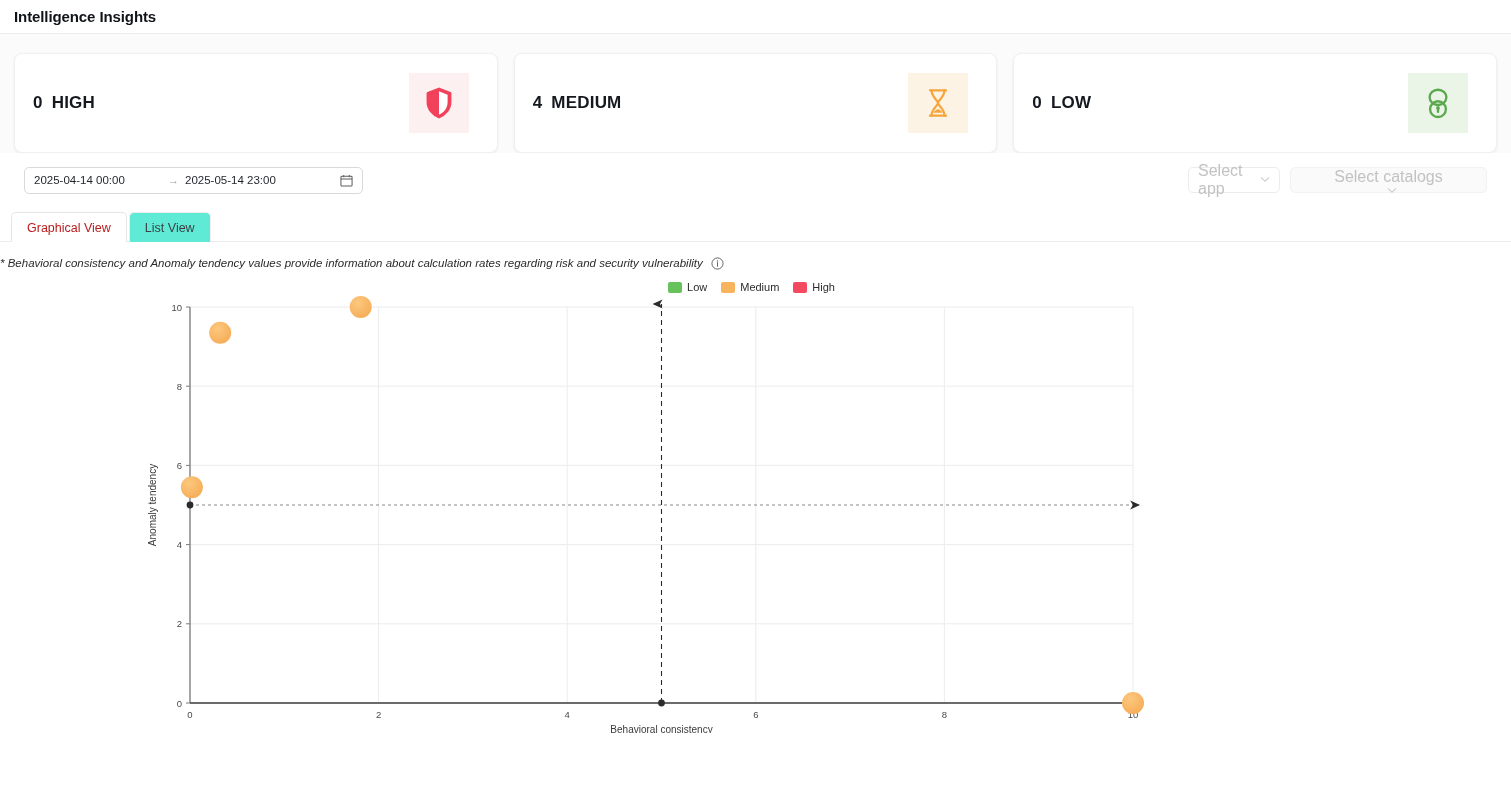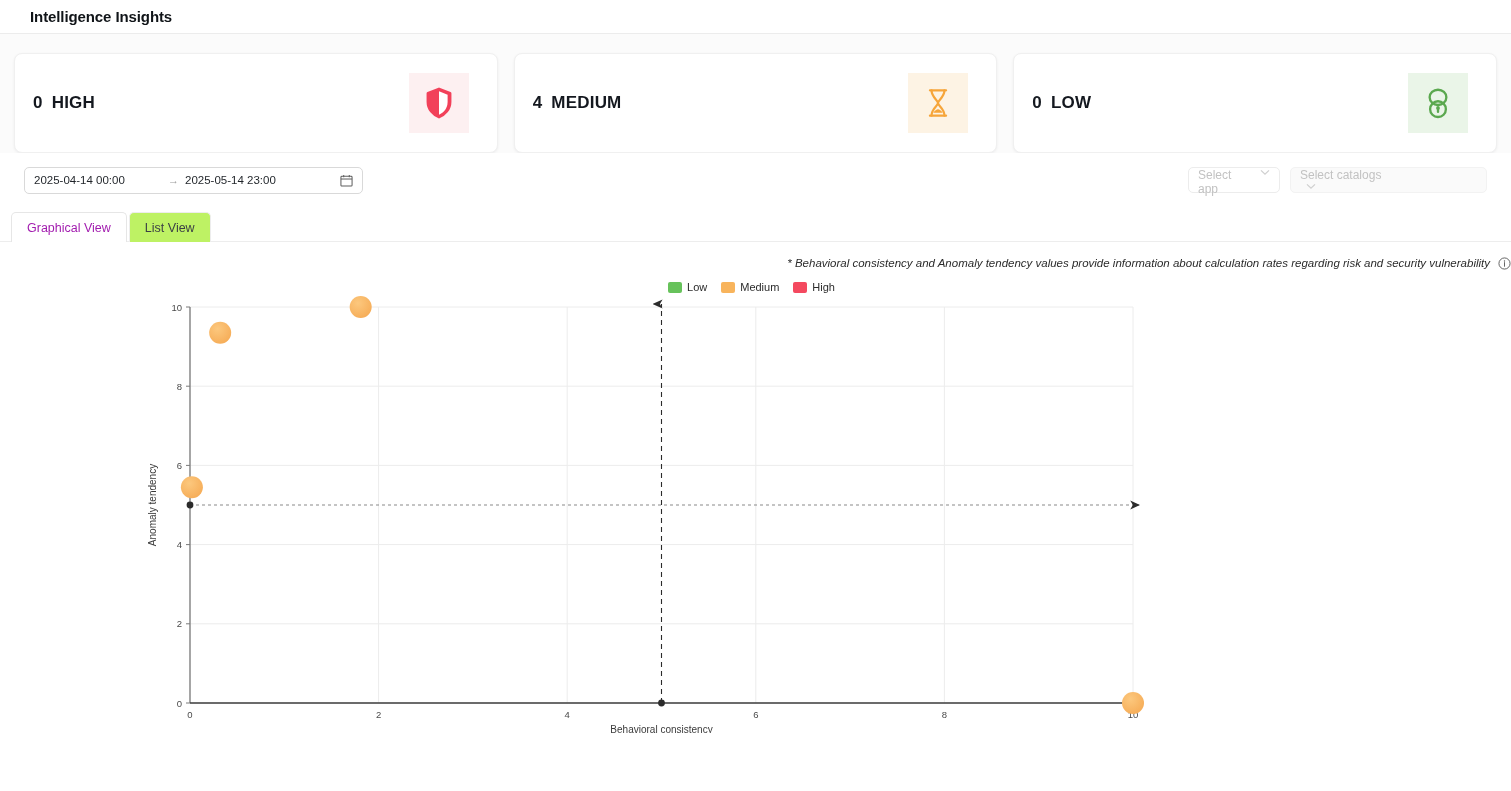--- a/index.html
+++ b/index.html
@@ -13,21 +13,21 @@
     overflow: hidden;
   }
 
   
   .app-header {
     height: 34px;
     background: #ffffff;
     border-bottom: 1px solid #ececec;
     display: flex;
     align-items: center;
-    padding: 0 30px;
+    padding: 0 14px;
   }
   .app-title {
     font-size: 15px;
     font-weight: bold;
     letter-spacing: -0.1px;
     color: #101418;
   }
 
   
   .cards-strip {
@@ -105,24 +105,25 @@
     align-items: center;
   }
   .right-filters {
     margin-left: auto;
     display: flex;
     align-items: center;
     gap: 10px;
   }
   .select-pill {
     display: flex;
+    align-items: center;
     justify-content: space-between;
     height: 26px;
     border-radius: 5px;
-    font-size: 12px;
+    font-size: 16px;
     color: #c2c2c2;
     padding: 0 9px;
   }
   .select-app {
     width: 92px;
     border: 1px solid #ececec;
     background: #fff;
   }
   .select-catalogs {
     width: 197px;
@@ -159,46 +160,46 @@
     display: flex;
     align-items: center;
     padding: 0 15px;
     font-size: 12.5px;
     border: 1px solid #ededed;
     border-bottom: none;
     border-radius: 5px 5px 0 0;
   }
   .tab-active {
     background: #ffffff;
-    color: #a21caf;
+    color: #b91c1c;
     border-color: #e6e6e6;
   }
   .tab-active:after {
     content: "";
     position: absolute;
     left: 0; right: 0; bottom: -1px;
     height: 2px;
     background: #ffffff;
   }
   .tab-inactive {
-    background: #bef264;
+    background: #5eead4;
     color: #3b3f45;
   }
 
   
   .chart-panel {
     position: relative;
     height: 500px;
     background: #fff;
     padding-top: 12px;
   }
   .chart-note {
     display: flex;
     align-items: center;
-    justify-content: flex-end;
+    justify-content: flex-start;
     gap: 8px;
     font-size: 11.5px;
     font-style: italic;
     color: #2b2b2b;
     height: 18px;
   }
   .info-icon { color: #5a5a5a; display: inline-flex; }
   .chart-legend {
     display: flex;
     align-items: center;

